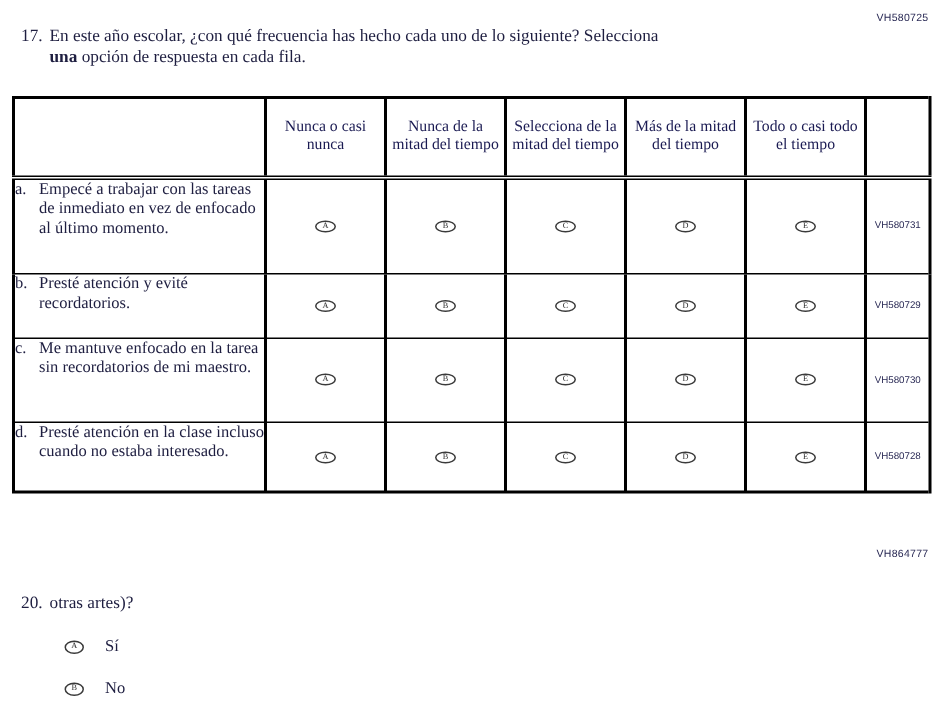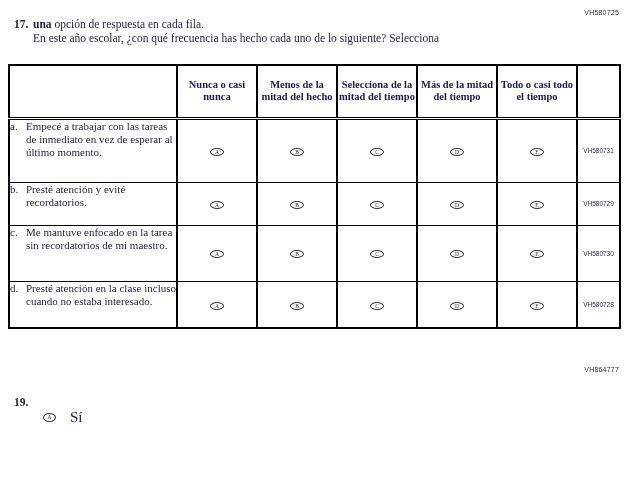--- a/index.html
+++ b/index.html
@@ -25,21 +25,21 @@
 
   .question {
     position: absolute;
     left: 14px;
     display: flex;
     align-items: flex-start;
   }
   #q17 { top: 18px; }
   #q18 { top: 396px; }
   .qnum {
-    font-weight: bold;
+    font-weight: normal;
     font-size: 11.5px;
     width: 19px;
     flex: 0 0 19px;
   }
   .qtext {
     font-size: 11.5px;
     line-height: 13.5px;
     max-width: 520px;
   }
 
@@ -55,21 +55,21 @@
   #freq-table th, #freq-table td {
     border: 2px solid #000;
     border-top-width: 1px;
     border-bottom-width: 1px;
     padding: 0;
   }
   #freq-table thead th {
     border-bottom: 3px double #000;
     font-size: 10.5px;
     line-height: 12px;
-    font-weight: bold;
+    font-weight: normal;
     color: #1a1a52;
     text-align: center;
     vertical-align: middle;
     height: 53px;
     padding: 2px 1px;
   }
   #freq-table col.c-label { width: 168px; }
   #freq-table col.c-opt   { width: 80px; }
   #freq-table col.c-code  { width: 43px; }
 
@@ -110,62 +110,62 @@
   }
   .q18-bubble { width: 13px; height: 9px; line-height: 7px; }
 
   .opt-row {
     display: flex;
     align-items: center;
     gap: 14px;
     margin-top: 15px;
     margin-left: 10px;
   }
-  .opt-row .opt-label { font-size: 15px; }
+  .opt-row .opt-label { font-size: 11px; }
 </style>
 </head>
 <body>
 
 <div class="code-tag" id="q17-code">VH580725</div>
 
 <div class="question" id="q17">
   <span class="qnum">17.</span>
   <div class="qtext">
+    <div>En este año escolar, ¿con qué frecuencia has hecho cada uno de lo siguiente? Selecciona</div>
     <div><b>una</b><span> opción de respuesta en cada fila.</span></div>
-    <div>En este año escolar, ¿con qué frecuencia has hecho cada uno de lo siguiente? Selecciona</div>
   </div>
 </div>
 
 <table id="freq-table">
   <colgroup>
     <col class="c-label">
       <col class="c-opt">
       <col class="c-opt">
       <col class="c-opt">
       <col class="c-opt">
       <col class="c-opt">
       <col class="c-code">
   </colgroup>
   <thead>
     <tr>
       <th></th>
       <th>Nunca o casi nunca</th>
-      <th>Menos de la mitad del hecho</th>
+      <th>Nunca de la mitad del tiempo</th>
       <th>Selecciona de la mitad del tiempo</th>
       <th>Más de la mitad del tiempo</th>
       <th>Todo o casi todo el tiempo</th>
       <th></th>
     </tr>
   </thead>
   <tbody>
     <tr class="r-a">
       <td class="row-label">
         <div class="row-label-inner">
           <span class="row-letter">a.</span>
-          <span>Empecé a trabajar con las tareas de inmediato en vez de esperar al último momento.</span>
+          <span>Empecé a trabajar con las tareas de inmediato en vez de enfocado al último momento.</span>
         </div>
       </td>
       <td class="opt-cell"><span class="bubble">A</span></td>
       <td class="opt-cell"><span class="bubble">B</span></td>
       <td class="opt-cell"><span class="bubble">C</span></td>
       <td class="opt-cell"><span class="bubble">D</span></td>
       <td class="opt-cell"><span class="bubble">E</span></td>
       <td class="code-cell">VH580731</td>
     </tr>
     <tr class="r-b">
@@ -209,20 +209,25 @@
       <td class="opt-cell"><span class="bubble">D</span></td>
       <td class="opt-cell"><span class="bubble">E</span></td>
       <td class="code-cell">VH580728</td>
     </tr>
   </tbody>
 </table>
 
 <div class="code-tag" id="q18-code">VH864777</div>
 
 <div class="question" id="q18">
-  <span class="qnum">19.</span>
+  <span class="qnum">20.</span>
   <div class="qtext">
+    <div>otras artes)?</div>
     <div class="opt-row">
       <span class="bubble q18-bubble">A</span>
       <span class="opt-label">Sí</span>
     </div>
+    <div class="opt-row">
+      <span class="bubble q18-bubble">B</span>
+      <span class="opt-label">No</span>
+    </div>
   </div>
 </div>
 
 </body></html>

